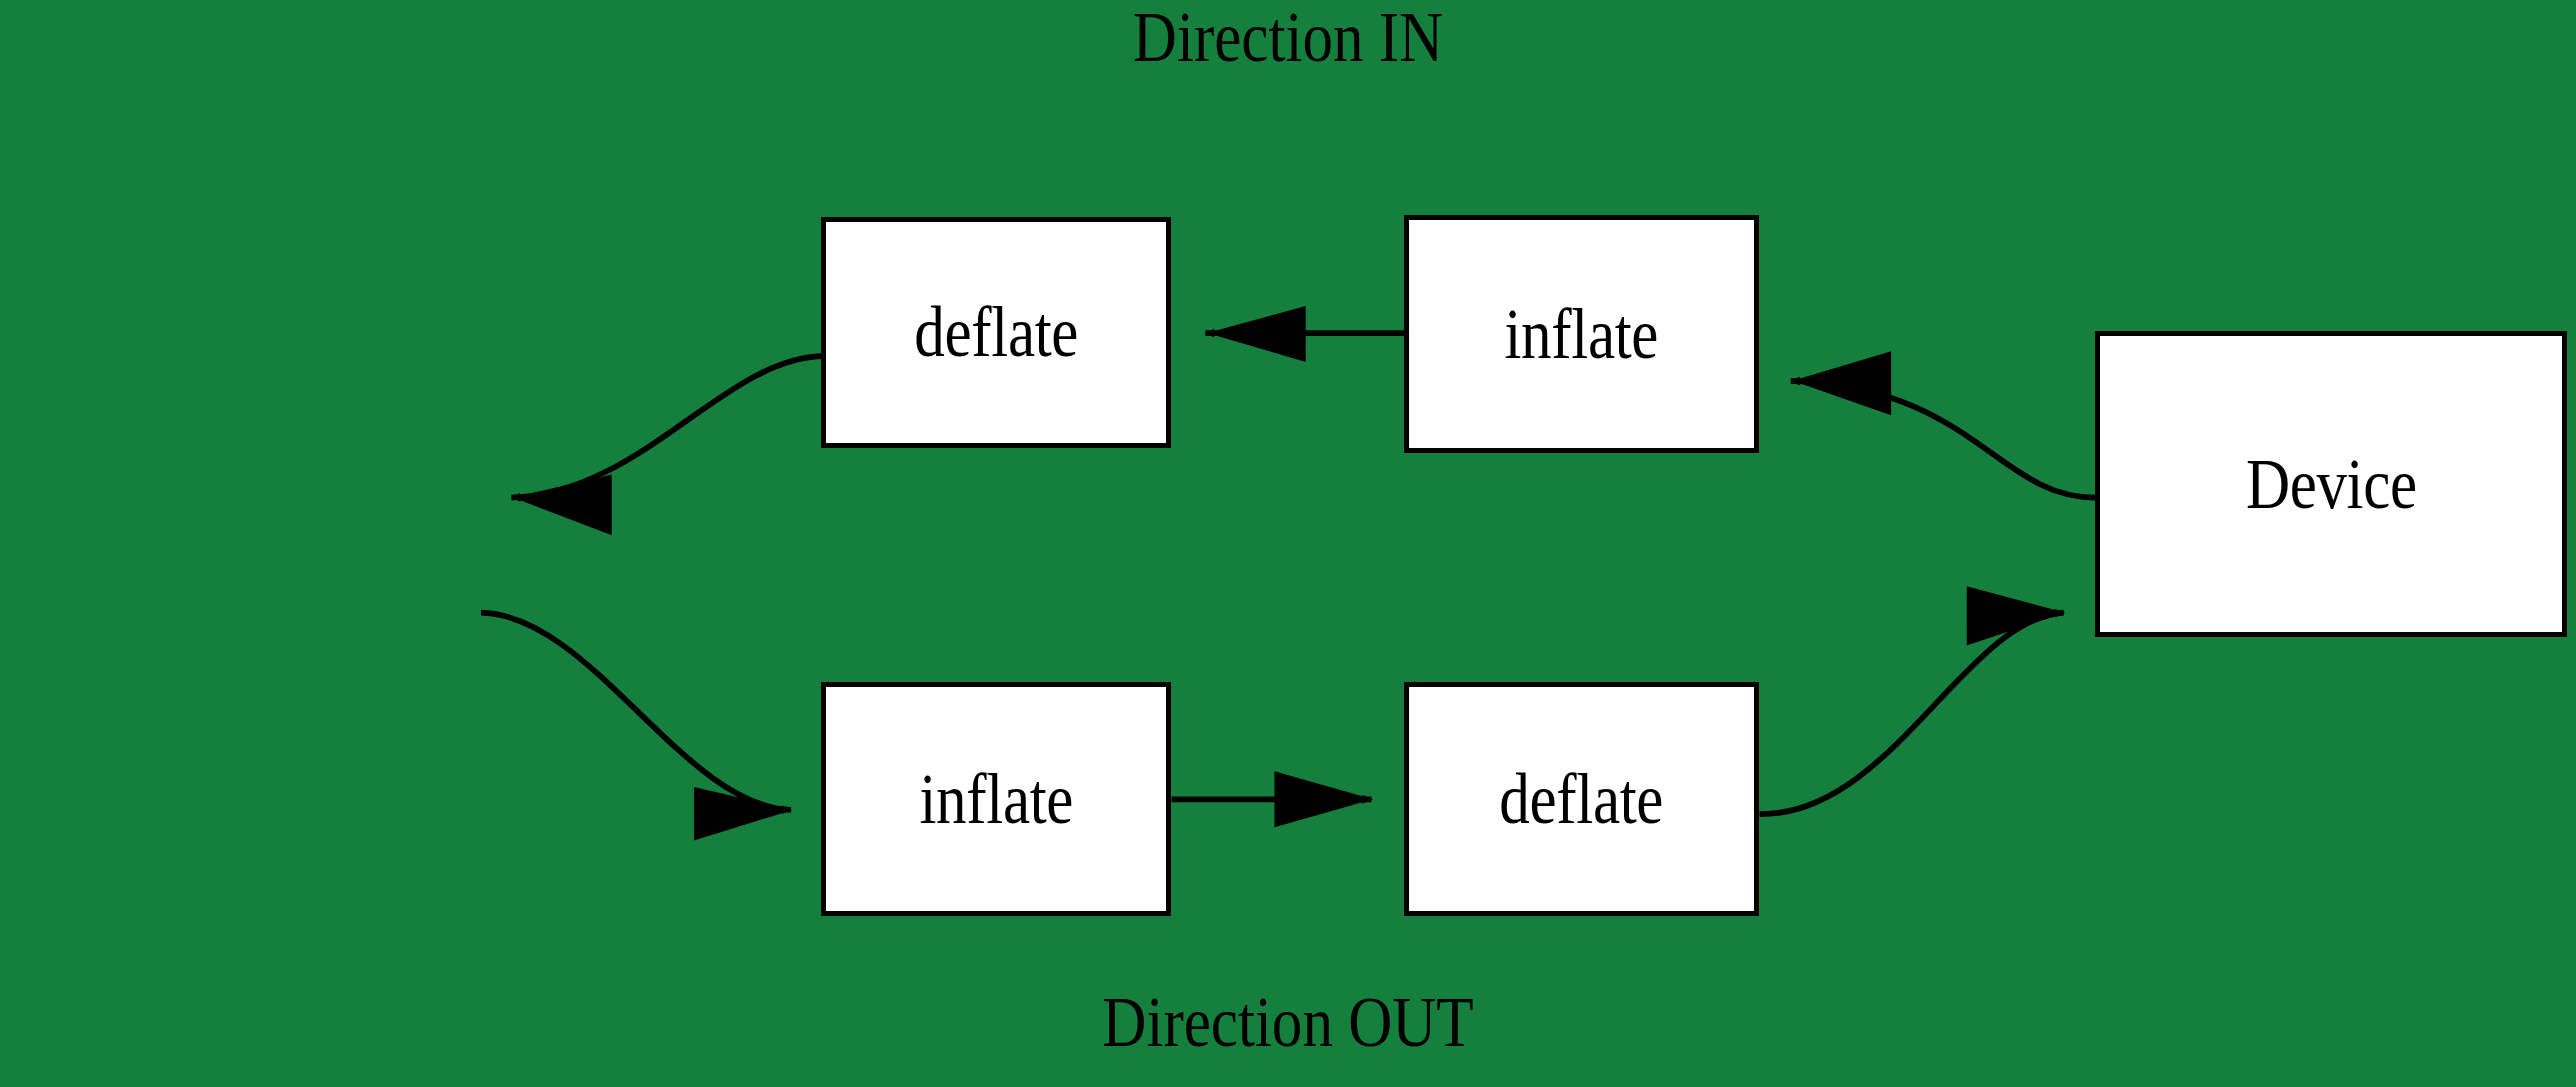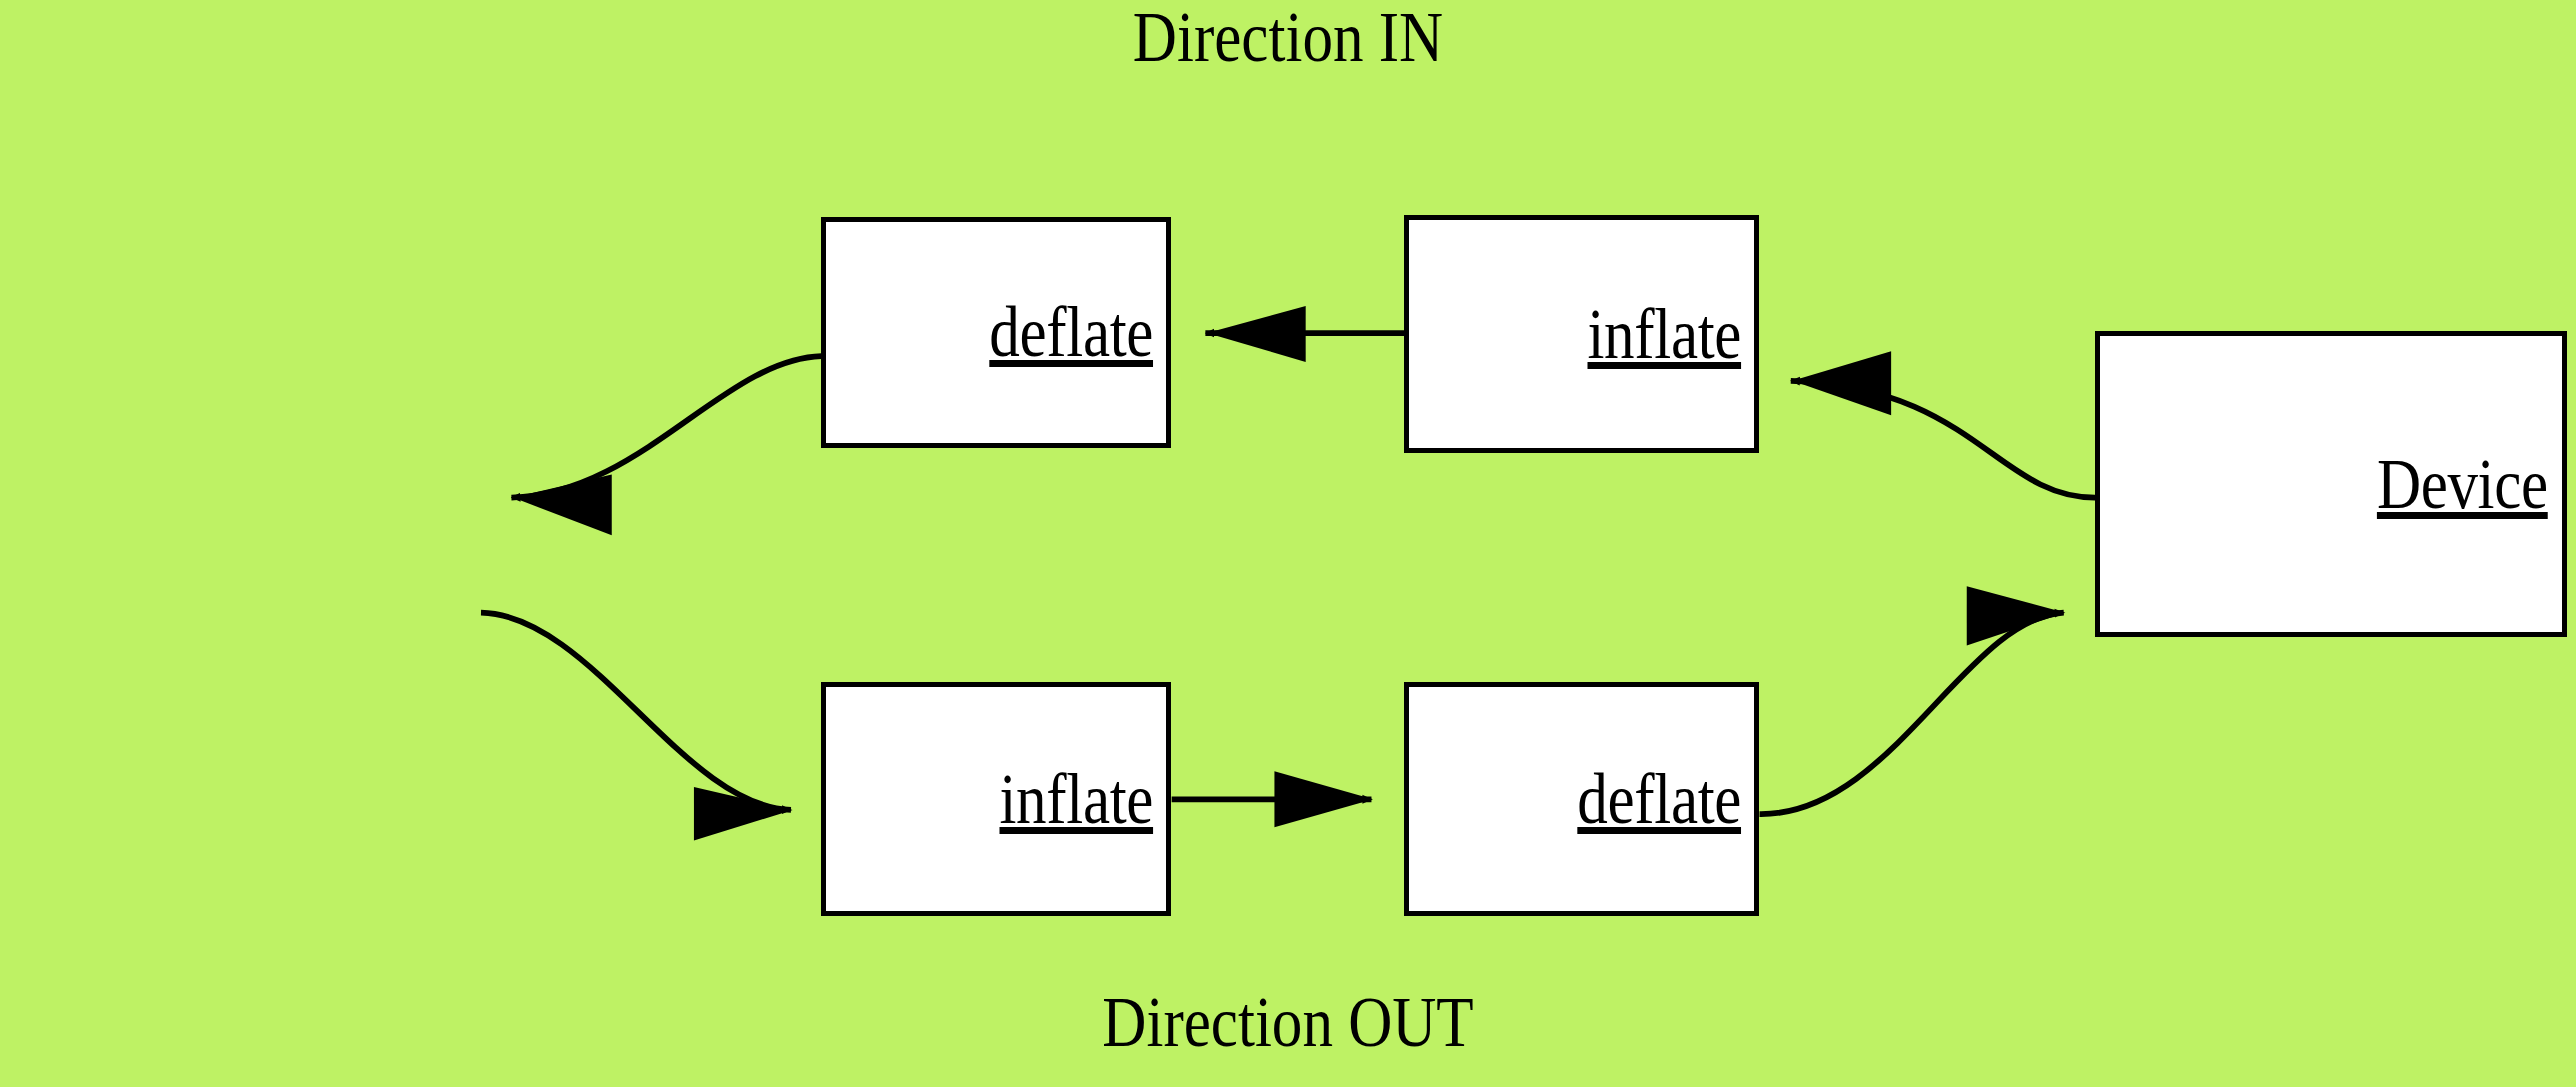--- a/index.html
+++ b/index.html
@@ -4,41 +4,40 @@
 <style>
   html, body {
     margin: 0;
     padding: 0;
     background: #ffffff;
   }
   #canvas {
     position: relative;
     width: 2576px;
     height: 1088px;
-    background: #bef264;
+    background: #15803d;
     overflow: hidden;
     font-family: "Liberation Serif", "DejaVu Serif", serif;
   }
   .diagram-svg {
     position: absolute;
     left: 0;
     top: 0;
     width: 2576px;
     height: 1088px;
   }
   .node-box {
     position: absolute;
     box-sizing: border-box;
     border: 5.8px solid #000000;
     background: #ffffff;
     display: flex;
     flex-direction: column;
-    align-items: flex-end;
+    align-items: center;
     justify-content: center;
-    text-decoration: underline;
   }
   .node-label {
     color: #000000;
     font-family: "Liberation Serif", "DejaVu Serif", serif;
     font-size: 71px;
     line-height: 1.02;
     letter-spacing: -0.4px;
     white-space: nowrap;
     transform: scaleX(0.86);
     transform-origin: center center;

